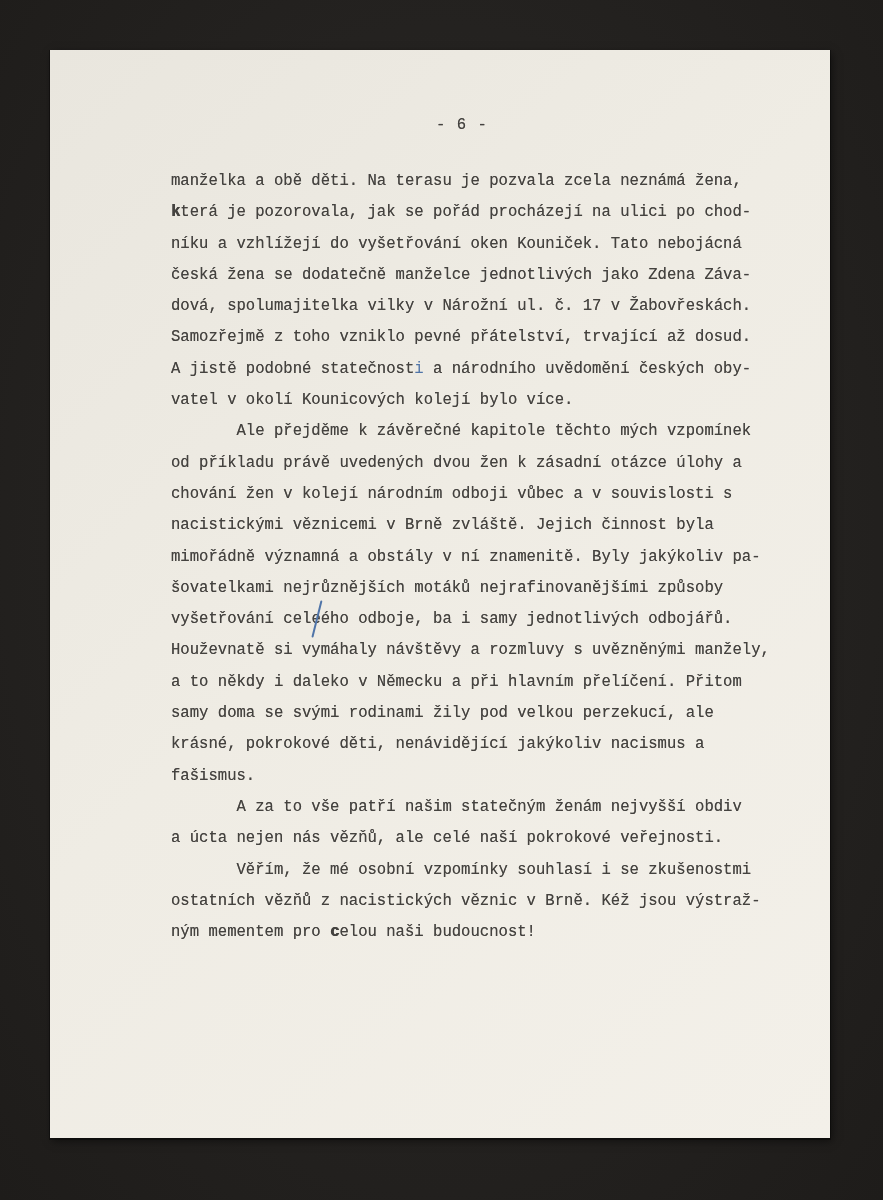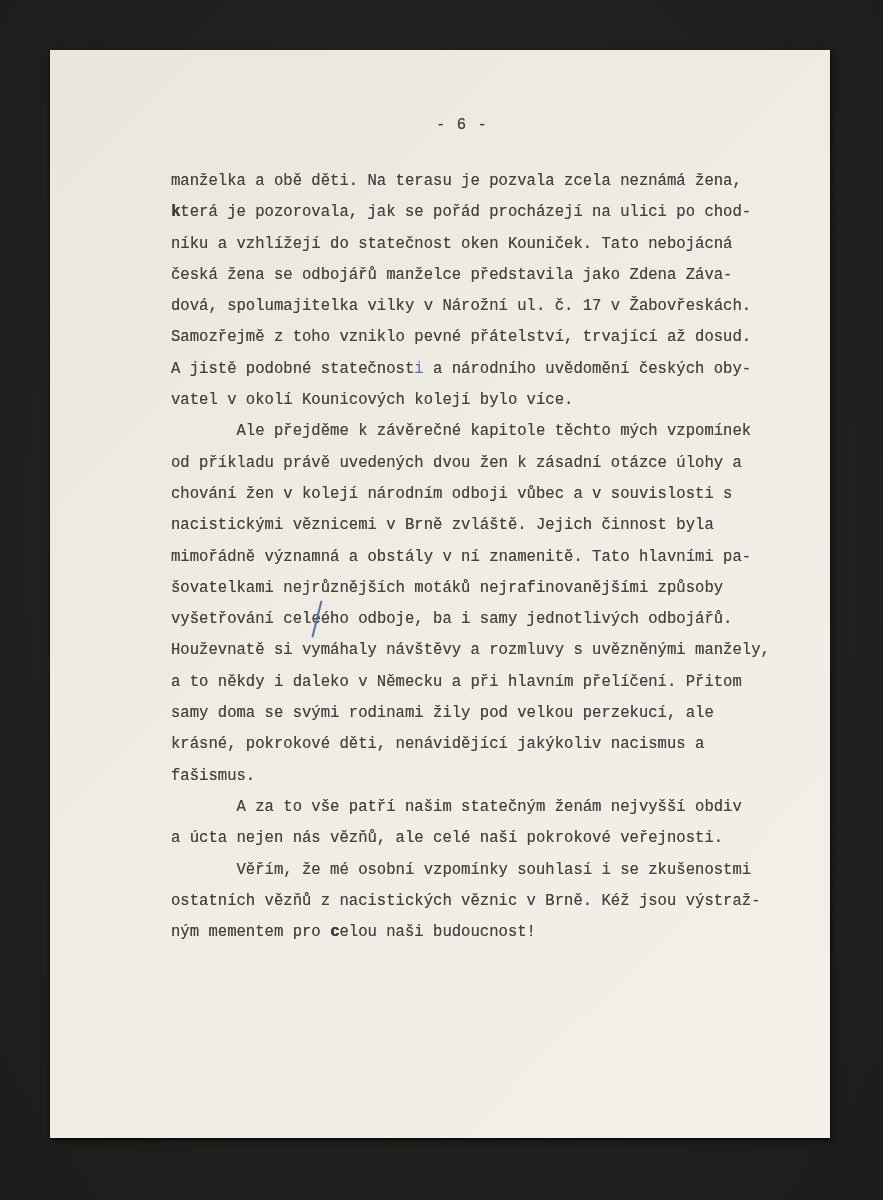--- a/index.html
+++ b/index.html
@@ -76,31 +76,31 @@
 </style>
 </head>
 <body>
 
 <div class="scene">
   <div class="paper">
     <div class="page-number">- 6 -</div>
     <div class="text-block">
         <div class="line"><span>manželka a obě děti. Na terasu je pozvala zcela neznámá žena,</span></div>
         <div class="line"><span class="overstruck">k</span><span>terá je pozorovala, jak se pořád procházejí na ulici po chod-</span></div>
-        <div class="line"><span>níku a vzhlížejí do statečnost oken Kouniček. Tato nebojácná</span></div>
-        <div class="line"><span>česká žena se odbojářů manželce představila jako Zdena Záva-</span></div>
+        <div class="line"><span>níku a vzhlížejí do vyšetřování oken Kouniček. Tato nebojácná</span></div>
+        <div class="line"><span>česká žena se dodatečně manželce jednotlivých jako Zdena Záva-</span></div>
         <div class="line"><span>dová, spolumajitelka vilky v Nárožní ul. č. 17 v Žabovřeskách.</span></div>
         <div class="line"><span>Samozřejmě z toho vzniklo pevné přátelství, trvající až dosud.</span></div>
         <div class="line"><span>A jistě podobné statečnost</span><span class="blue">i</span><span> a národního uvědomění českých oby-</span></div>
         <div class="line"><span>vatel v okolí Kounicových kolejí bylo více.</span></div>
         <div class="line"><span>       Ale přejděme k závěrečné kapitole těchto mých vzpomínek</span></div>
         <div class="line"><span>od příkladu právě uvedených dvou žen k zásadní otázce úlohy a</span></div>
         <div class="line"><span>chování žen v kolejí národním odboji vůbec a v souvislosti s</span></div>
         <div class="line"><span>nacistickými věznicemi v Brně zvláště. Jejich činnost byla</span></div>
-        <div class="line"><span>mimořádně významná a obstály v ní znamenitě. Tato hlavními pa-</span></div>
+        <div class="line"><span>mimořádně významná a obstály v ní znamenitě. Byly jakýkoliv pa-</span></div>
         <div class="line"><span>šovatelkami nejrůznějších motáků nejrafinovanějšími způsoby</span></div>
         <div class="line"><span>vyšetřování cel</span><span class="blue-strike">e</span><span>ého odboje, ba i samy jednotlivých odbojářů.</span></div>
         <div class="line"><span>Houževnatě si vymáhaly návštěvy a rozmluvy s uvězněnými manžely,</span></div>
         <div class="line"><span>a to někdy i daleko v Německu a při hlavním přelíčení. Přitom</span></div>
         <div class="line"><span>samy doma se svými rodinami žily pod velkou perzekucí, ale</span></div>
         <div class="line"><span>krásné, pokrokové děti, nenávidějící jakýkoliv nacismus a</span></div>
         <div class="line"><span>fašismus.</span></div>
         <div class="line"><span>       A za to vše patří našim statečným ženám nejvyšší obdiv</span></div>
         <div class="line"><span>a úcta nejen nás vězňů, ale celé naší pokrokové veřejnosti.</span></div>
         <div class="line"><span>       Věřím, že mé osobní vzpomínky souhlasí i se zkušenostmi</span></div>

